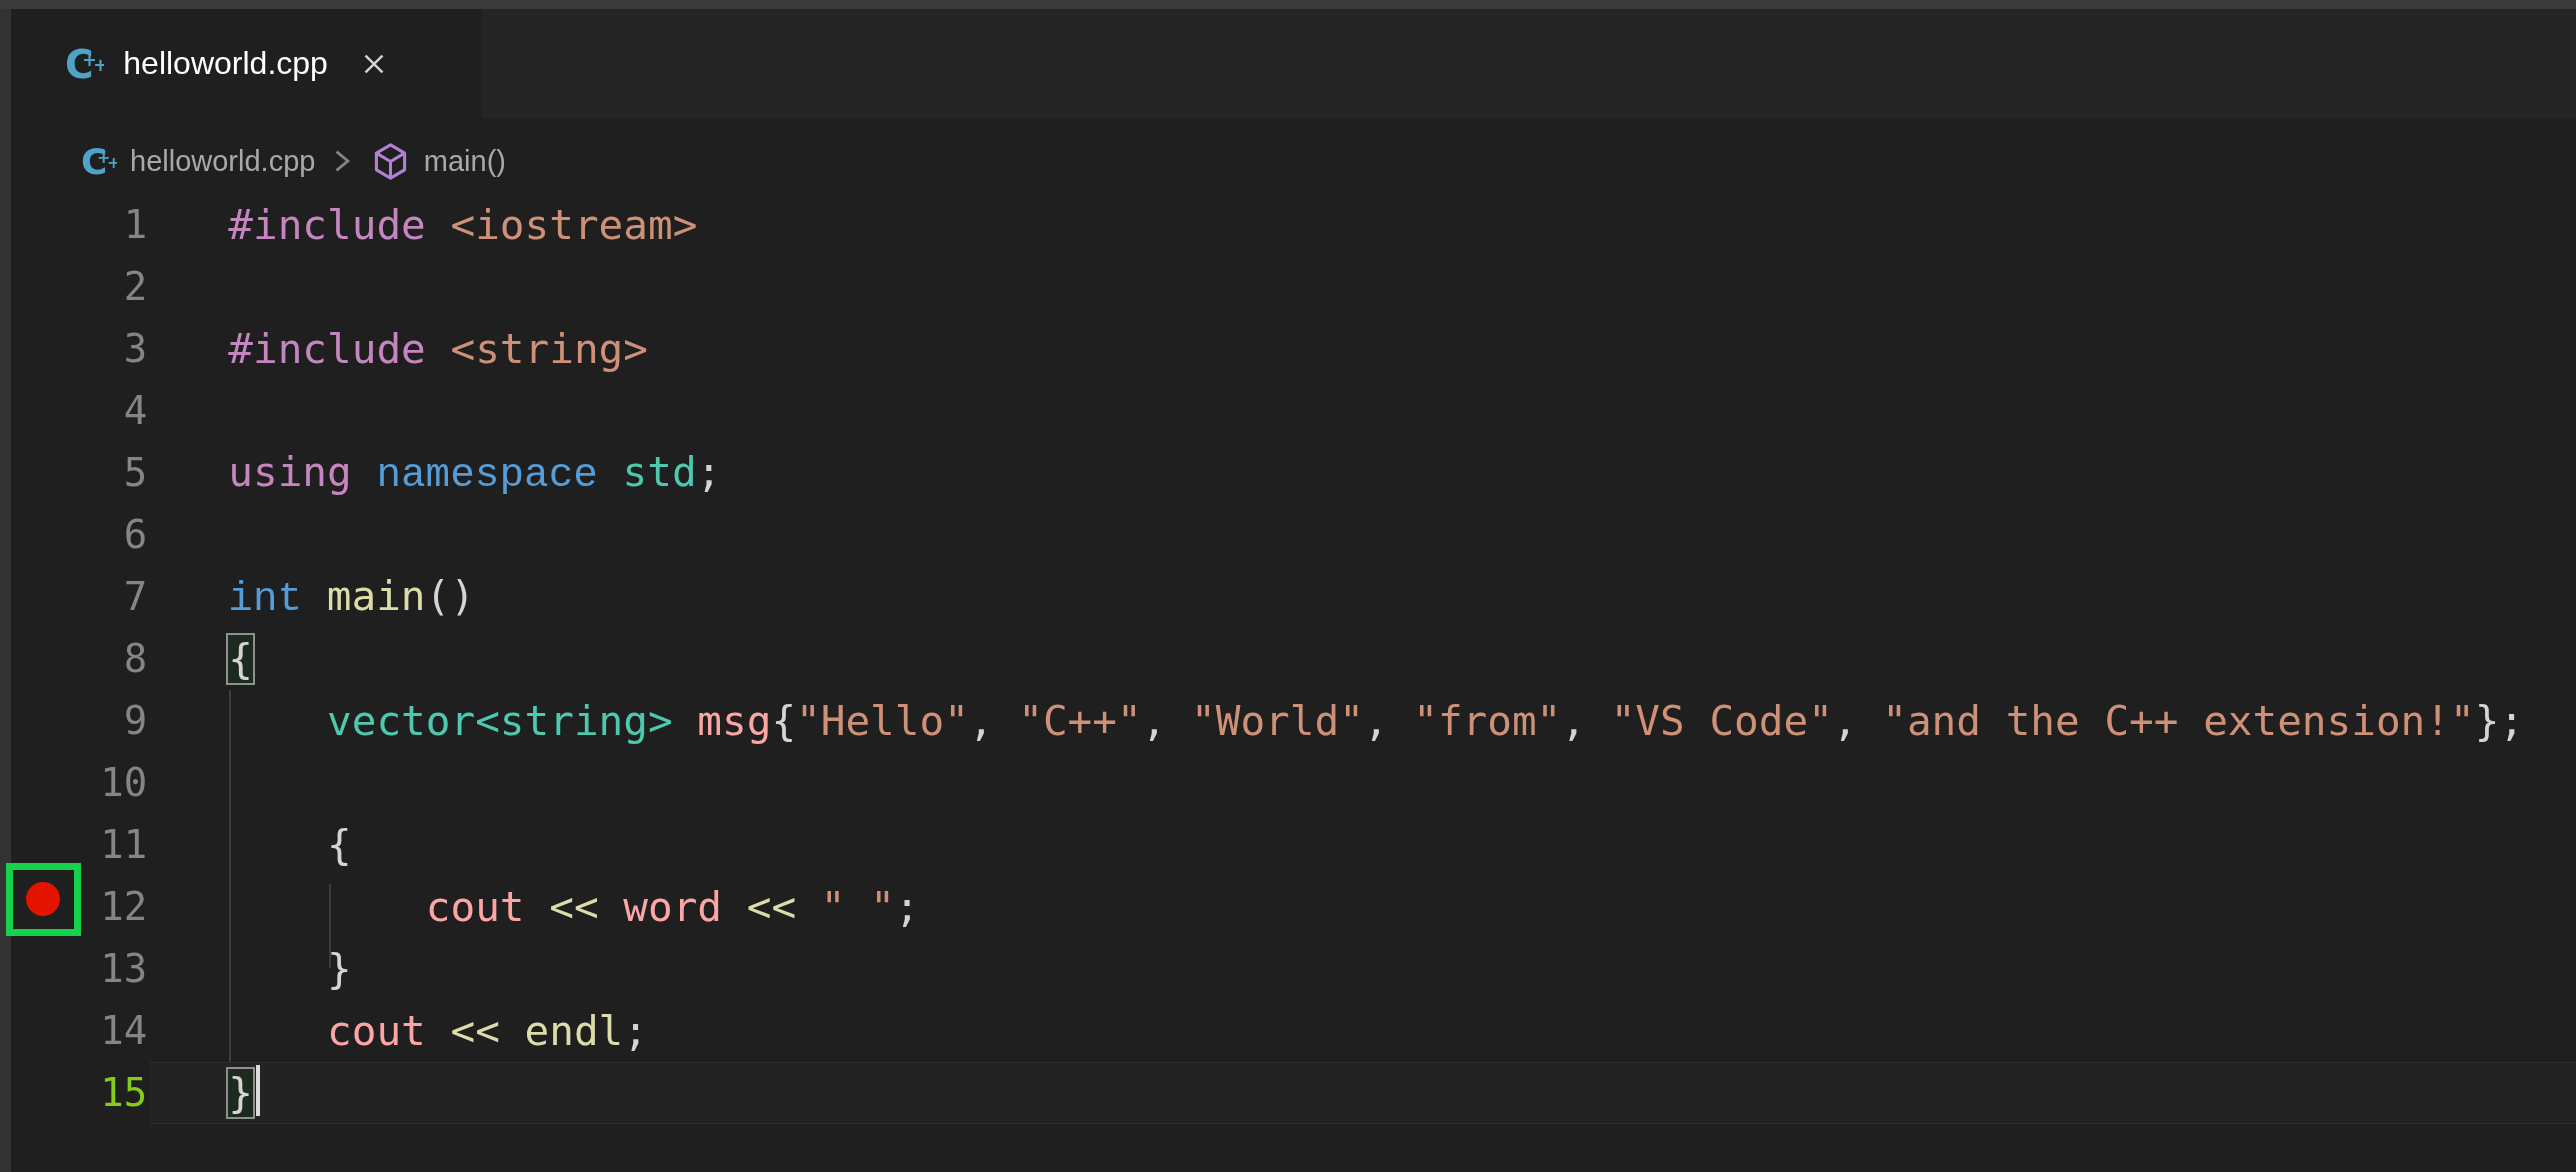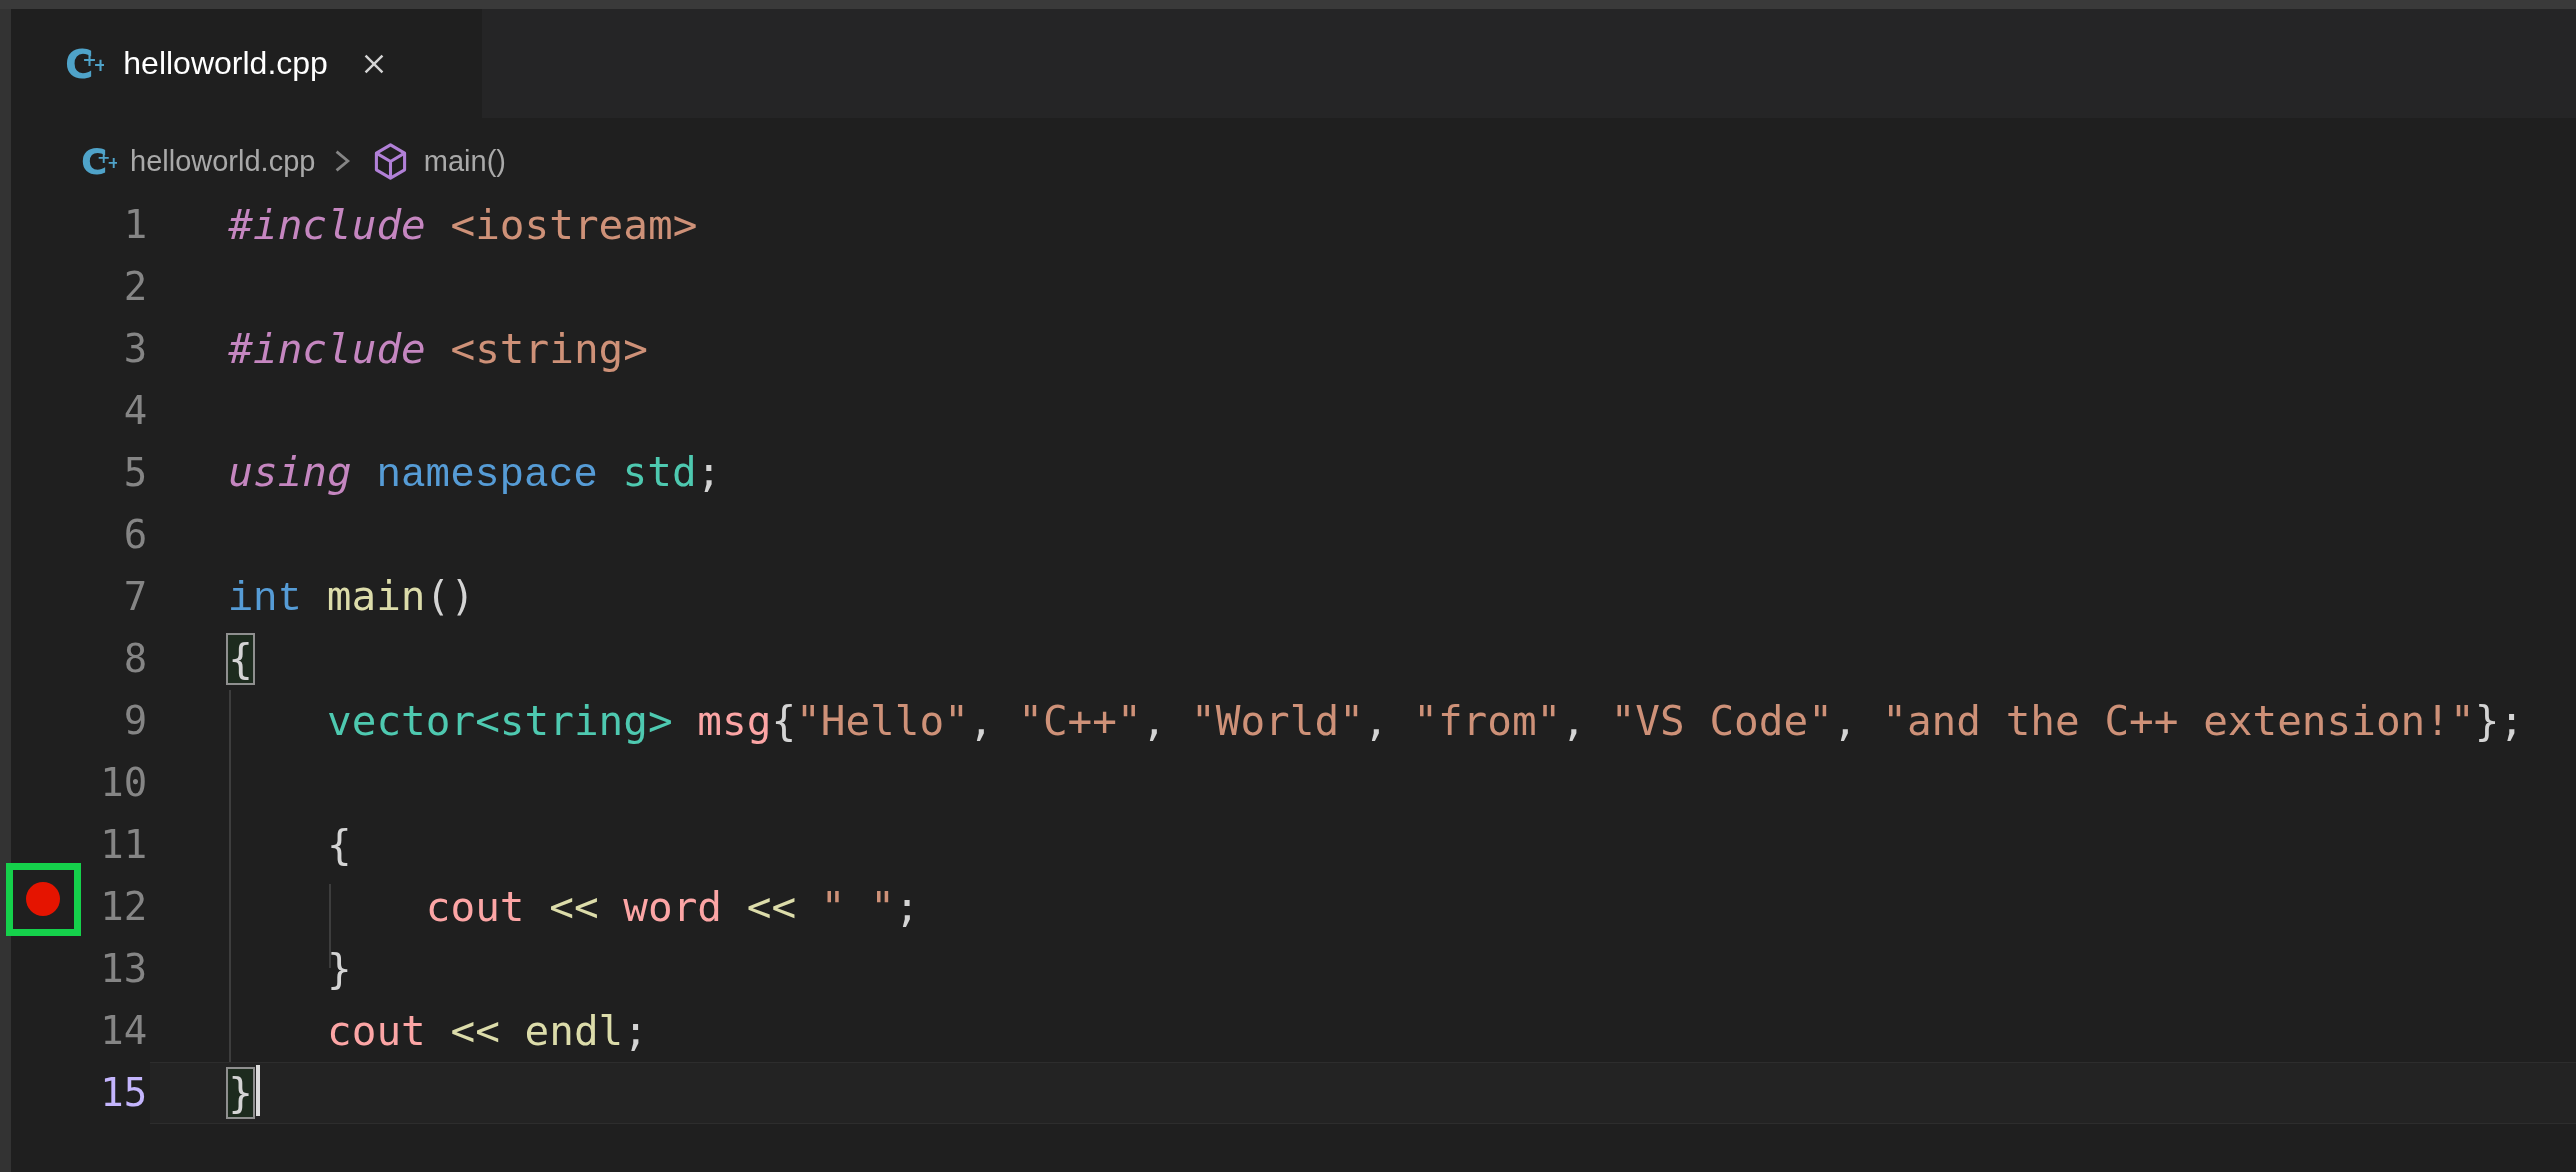--- a/index.html
+++ b/index.html
@@ -23,24 +23,24 @@
   .breadcrumb{position:absolute;left:81px;top:132px;height:58px;display:flex;align-items:center;}
   .crumb{display:flex;align-items:center;cursor:pointer;}
   .crumb-label{color:#a9a9a9;font-size:29px;margin-left:13px;white-space:nowrap;}
   .crumb-sep{margin:0 15px;display:flex;align-items:center;}
 
   
   .code-lines{position:absolute;left:11.3px;top:194px;right:0;z-index:2;}
   .code-row{display:flex;height:62px;align-items:center;}
   .ln{width:136px;text-align:right;color:#858585;font-family:"DejaVu Sans Mono",monospace;
       font-size:39px;line-height:62px;flex:0 0 136px;cursor:pointer;}
-  .code-row.active .ln{color:#c4b5fd;}
+  .code-row.active .ln{color:#84cc16;}
   .code{padding-left:81px;font-family:"DejaVu Sans Mono",monospace;font-size:41px;
         line-height:62px;white-space:pre;color:#d4d4d4;}
-  .tk-kw{color:#C586C0;font-style:italic;}
+  .tk-kw{color:#C586C0;}
   .tk-kw2{color:#569CD6;font-family:Liberation Mono, monospace;}
   .tk-type{color:#4EC9B0;}
   .tk-fn{color:#DCDCAA;}
   .tk-var{color:#fca5a5;}
   .tk-str{color:#CE9178;}
   .tk-pl{color:#D4D4D4;}
   .tk-bm{color:#d4d4d4;background:#1d2b1e;outline:2.8px solid #8f8f8f;outline-offset:-0.9px;}
   .cursor{display:inline-block;width:4.7px;height:51px;background:#dcdcdc;
           vertical-align:-8.5px;margin-left:2.8px;}
 

